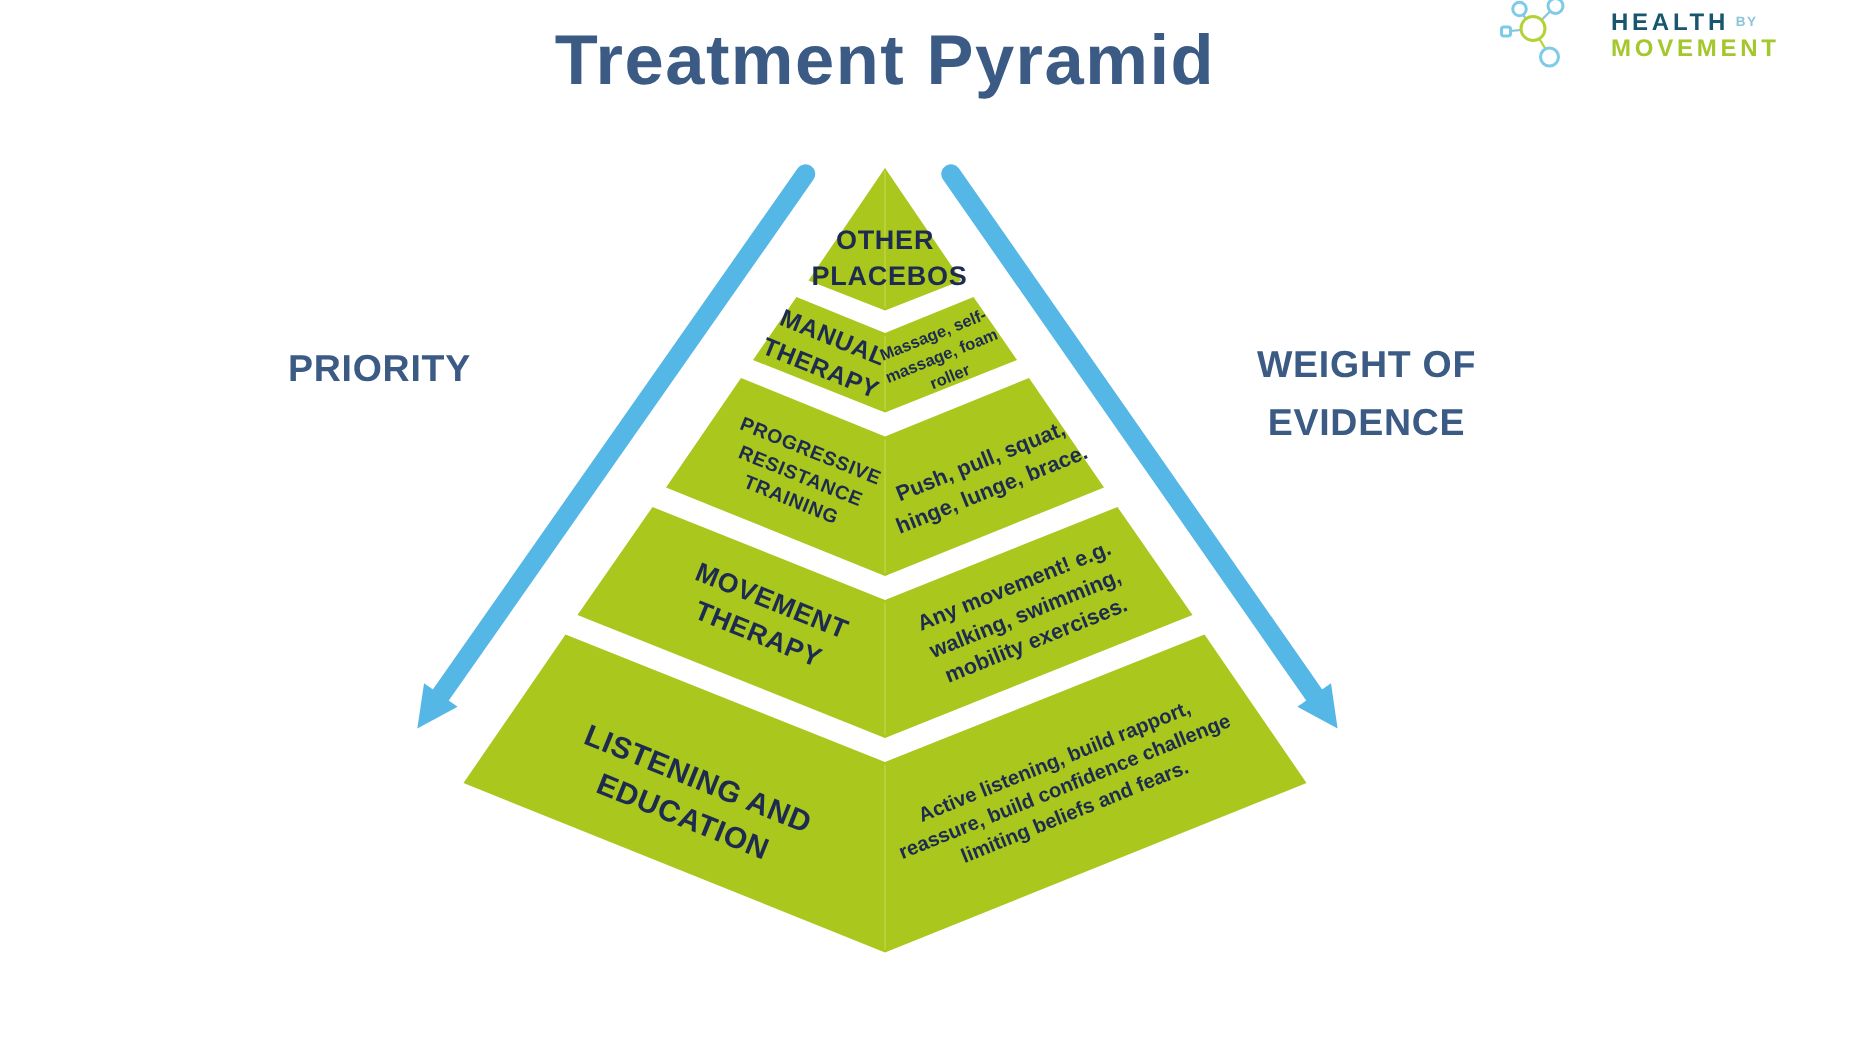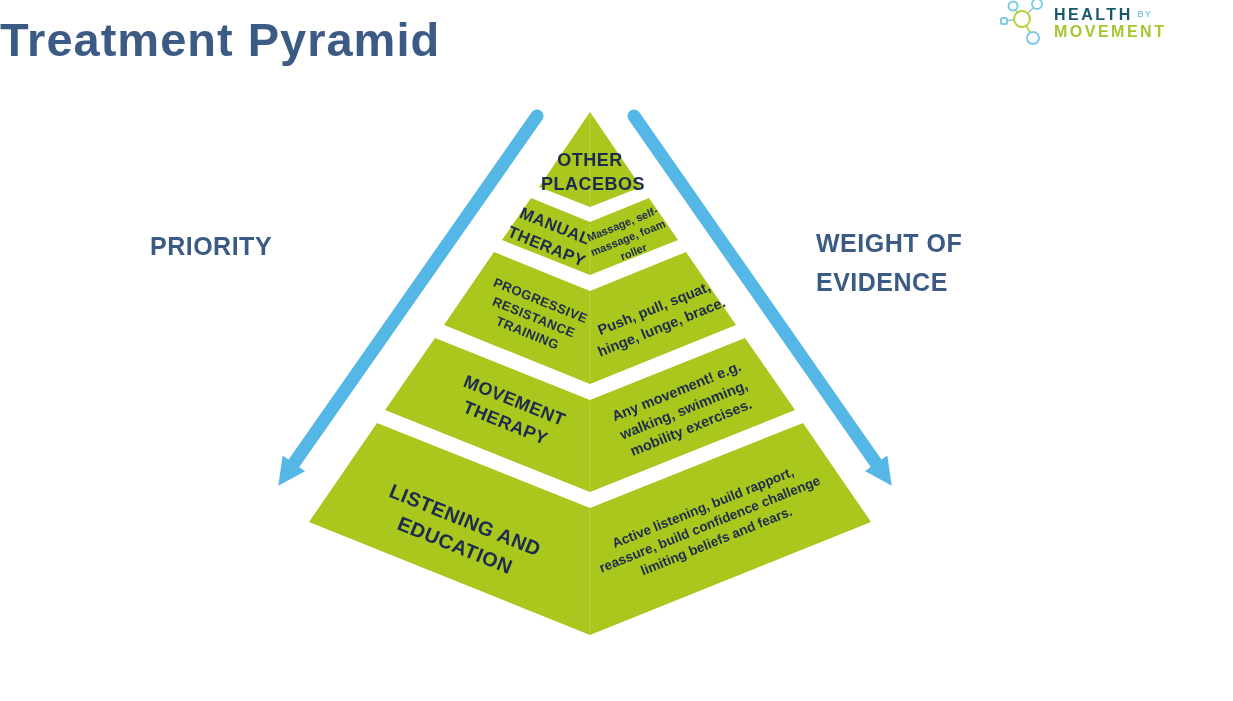--- a/index.html
+++ b/index.html
@@ -1,40 +1,40 @@
 <!DOCTYPE html>
 <html><head>
 <meta charset="utf-8">
 <style>
   html,body{margin:0;padding:0;background:#ffffff;}
   .stage{
     position:relative;width:1233px;height:701px;overflow:hidden;background:#ffffff;
     font-family:"Liberation Sans",sans-serif;
   }
   .page-title{
-    position:absolute;left:0;top:12px;width:1180px;
+    position:absolute;left:0;top:12px;width:1180px;text-align:center;
     font-size:47px;font-weight:bold;letter-spacing:1px;color:#3b5b85;
   }
   .side-label{
     position:absolute;font-size:25px;font-weight:bold;color:#3b5b85;
-    text-align:left;letter-spacing:0.5px;line-height:39px;
+    text-align:center;letter-spacing:0.5px;line-height:39px;
   }
   #label-priority{left:150px;top:227px;width:206px;}
   #label-evidence{left:816px;top:224px;width:190px;}
   .pyramid-svg{position:absolute;left:0;top:0;}
   .band-label{
     position:absolute;color:#1d2b50;font-weight:bold;text-align:center;
     transform:translate(-50%,-50%) rotate(22deg);line-height:1.35;
   }
   .band-label.right{transform:translate(-50%,-50%) rotate(-22deg);}
   .band-label.flat{transform:translate(-50%,-50%);}
   
   .logo{position:absolute;left:1000px;top:0px;width:210px;height:52px;}
   .logo-icon{position:absolute;left:0;top:0;width:52px;height:52px;}
-  .logo-text{position:absolute;left:54px;top:6px;line-height:17px;white-space:nowrap;}
+  .logo-text{position:absolute;left:74px;top:6px;line-height:17px;white-space:nowrap;}
   .logo-health{font-size:16px;font-weight:bold;letter-spacing:2.5px;color:#17566c;}
   .logo-by{font-size:9px;font-weight:bold;letter-spacing:1px;color:#8cc5da;vertical-align:3px;}
   .logo-science{font-size:16px;font-weight:bold;letter-spacing:2.5px;color:#a5c72e;}
 </style>
 </head>
 <body>
 
 <div class="stage">
 
   <div class="page-title">Treatment Pyramid</div>

